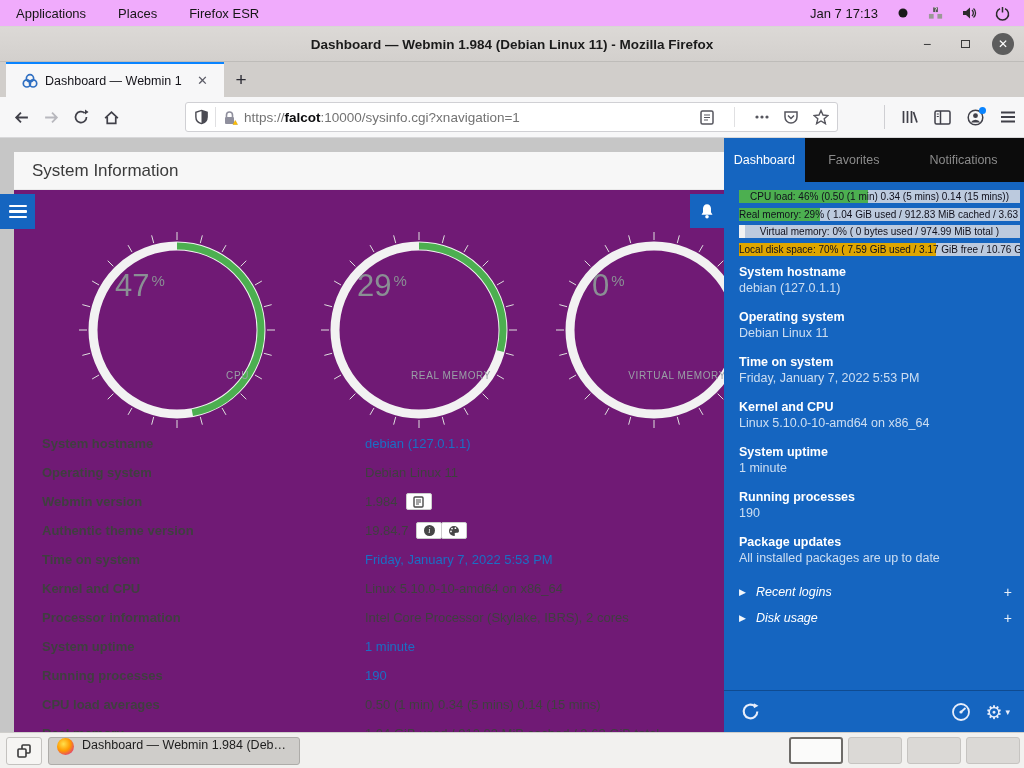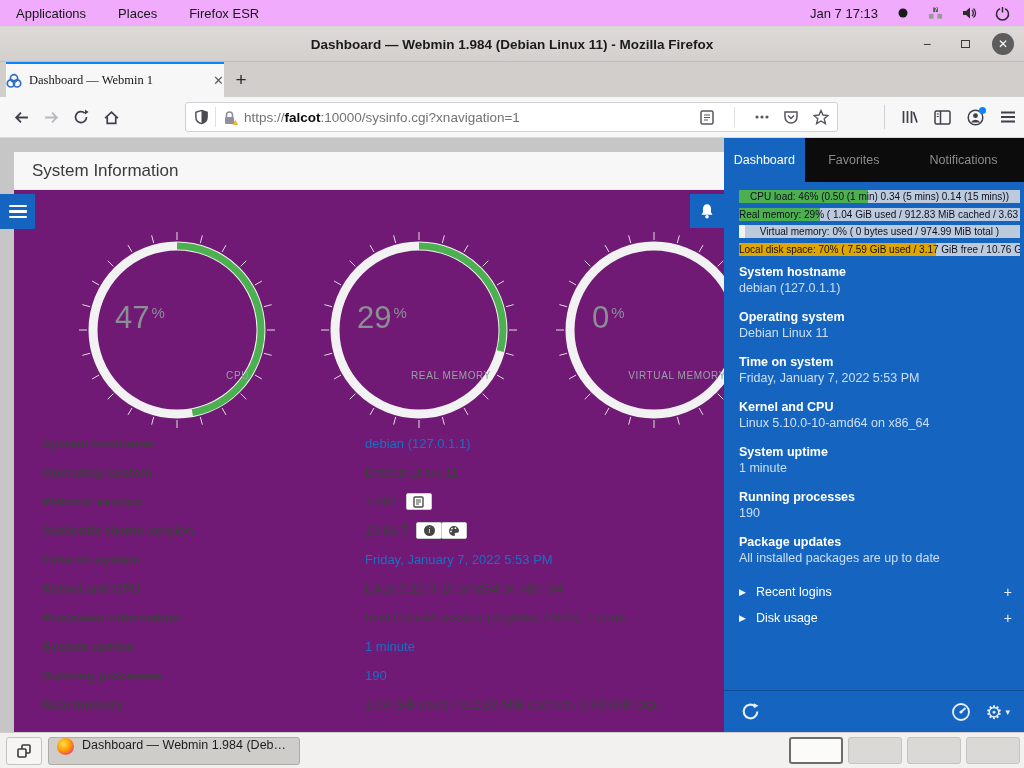--- a/index.html
+++ b/index.html
@@ -17,21 +17,21 @@
 
   
   #titlebar { position:absolute; left:0; top:27px; width:1024px; height:35px; background:linear-gradient(#dcd9d6,#d3d0cd); border-bottom:1px solid #bebcb9; display:flex; align-items:center; justify-content:center; }
   #window-title { font-size:13.5px; font-weight:bold; color:#1b1b1b; }
   #win-controls { position:absolute; right:10px; top:0; height:100%; display:flex; align-items:center; gap:16px; }
   .win-btn { width:22px; height:22px; display:flex; align-items:center; justify-content:center; color:#3a3a3a; font-size:14px; }
   #btn-max span { width:9px; height:8px; border:1.5px solid #3a3a3a; display:block; }
   #btn-close { background:#5d5d5d; border-radius:50%; color:#fff; font-size:12px; }
 
   #tabbar { position:absolute; left:0; top:62px; width:1024px; height:35px; background:#d1cecb; display:flex; align-items:stretch; }
-  #active-tab { margin-left:6px; width:218px; background:#f7f7f8; border-top:2.5px solid #0a84ff; display:flex; align-items:center; padding:0 0; gap:7px;font-family:Liberation Serif, serif; }
+  #active-tab { margin-left:6px; width:218px; background:#f7f7f8; border-top:2.5px solid #0a84ff; display:flex; align-items:center; padding:0 16px; gap:7px; }
   #tab-title { font-size:12.5px; color:#15141a; white-space:nowrap; overflow:hidden; width:152px; }
   #tab-close { margin-left:auto; color:#5b5b66; font-size:13px; }
   #new-tab-btn { width:34px; display:flex; align-items:center; justify-content:center; font-size:19px; color:#2b2b33; }
 
   #navbar { position:absolute; left:0; top:97px; width:1024px; height:41px; background:#f7f7f8; border-bottom:1px solid #d8d8da; display:flex; align-items:center; }
   .nav-btn { width:30px; height:30px; display:flex; align-items:center; justify-content:center; }
   #back-btn { margin-left:6px; }
   #urlbar { position:absolute; left:185px; top:5px; width:653px; height:30px; background:#ffffff; border:1px solid #d0d0d4; border-radius:3px; display:flex; align-items:center; padding:0 8px; }
   #url-text { font-size:13.5px; color:#737373; white-space:nowrap; overflow:hidden; flex:0 1 auto; margin-left:6px; }
   #url-text b { color:#0c0c0d; font-weight:bold; }
@@ -45,21 +45,21 @@
 
   #content-card { position:absolute; left:14px; top:14px; width:710px; height:580px; background:#701a75; }
   #content-header { height:38px; background:#f7f7f7; border-bottom:1px solid #eaeaea; display:flex; align-items:center; padding-left:18px; }
   #page-title { font-size:17px; color:#3b3b3b; }
 
   #nav-toggle { position:absolute; left:0; top:56px; width:35px; height:35px; background:#1565c0; display:flex; flex-direction:column; align-items:center; justify-content:center; gap:3px; z-index:5; }
   #nav-toggle i { display:block; width:18px; height:2.5px; background:#fff; border-radius:1px; }
   #bell-btn { position:absolute; left:690px; top:56px; width:34px; height:34px; background:#1565c0; display:flex; align-items:center; justify-content:center; z-index:5; }
 
   .gauge { position:absolute; width:200px; height:200px; top:78px; }
-  .gauge-num { position:absolute; left:38px; top:70px; color:#8a8f94; }
+  .gauge-num { position:absolute; left:38px; top:38px; color:#8a8f94; }
   .gauge-num .n { font-size:31px; }
   .gauge-num .u { font-size:15px; vertical-align:10px; margin-left:2px; }
   .gauge-label { position:absolute; right:28px; top:140px; font-size:10px; letter-spacing:0.6px; color:#9aa0a6; }
 
   #sysinfo-table { position:absolute; left:14px; top:291px; width:710px; }
   .info-row { height:29px; display:flex; align-items:center; position:relative; }
   .info-label { position:absolute; left:28px; font-size:13px; font-weight:bold; color:#3f3f3f; }
   .info-value { position:absolute; left:351px; font-size:13px; color:#3f3f3f; display:flex; align-items:center; gap:8px; }
   .info-value.link { color:#1a6fc4; }
   .btn-group { display:flex; }
@@ -79,21 +79,21 @@
   .meter-text { position:absolute; left:0; right:0; top:0; bottom:0; font-size:10px; line-height:13px; text-align:center; color:#10101c; white-space:nowrap; overflow:hidden; }
 
   #sidebar-info { position:absolute; left:15px; right:10px; top:126px; }
   .sb-section { margin-bottom:12px; }
   .sb-label { font-size:12.5px; font-weight:bold; color:#ffffff; line-height:16px; }
   .sb-value { font-size:12.5px; color:rgba(255,255,255,0.78); line-height:17px; }
 
   #sidebar-collapsibles { position:absolute; left:15px; right:12px; top:441px; }
   .sb-collapsible { height:26px; display:flex; align-items:center; color:#fff; }
   .sb-caret { font-size:9px; margin-right:10px; opacity:0.95; }
-  .sb-coll-label { font-size:12.5px; }
+  .sb-coll-label { font-size:12.5px;font-style:italic; }
   .sb-plus { margin-left:auto; font-size:14px; color:rgba(255,255,255,0.9); }
 
   #sidebar-footer { position:absolute; left:0; right:0; top:552px; height:42px; border-top:1px solid rgba(0,0,0,0.25); display:flex; align-items:center; }
   #refresh-btn { margin-left:16px; }
   #footer-right { margin-left:auto; display:flex; align-items:center; gap:14px; padding-right:14px; }
   #gear-btn { color:#e8eefb; font-size:19px; display:flex; align-items:center; gap:3px; }
   #gear-caret { font-size:9px; }
 
   
   #taskbar { position:absolute; left:0; top:732px; width:1024px; height:36px; background:#f2f1ef; border-top:1px solid #cfcecb; }
@@ -460,20 +460,26 @@
           <span>1 minute</span>
         </span>
       </div>
       <div class="info-row">
         <span class="info-label">Running processes</span>
         <span class="info-value link">
           <span>190</span>
         </span>
       </div>
       <div class="info-row">
+        <span class="info-label">CPU load averages</span>
+        <span class="info-value">
+          <span>0.50 (1 min) 0.34 (5 mins) 0.14 (15 mins)</span>
+        </span>
+      </div>
+      <div class="info-row">
         <span class="info-label">Real memory</span>
         <span class="info-value">
           <span>1.04 GiB used / 912.83 MiB cached / 3.63 GiB total</span>
         </span>
       </div>
     </div>
 
   <aside id="sidebar">
     <div id="sidebar-tabs">
         <div class="sb-tab active" style="width: 90px; text-align: center;">Dashboard</div>

